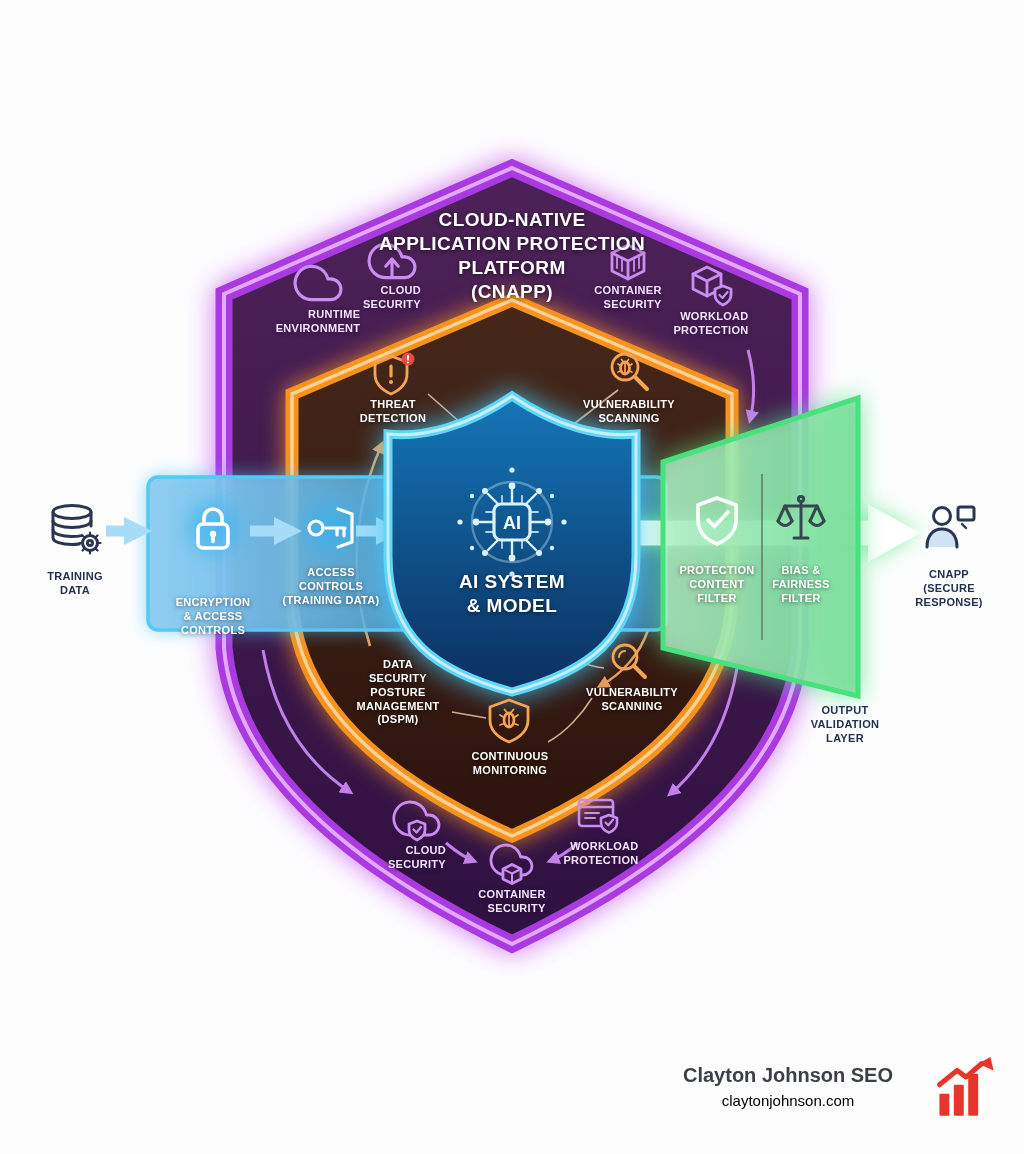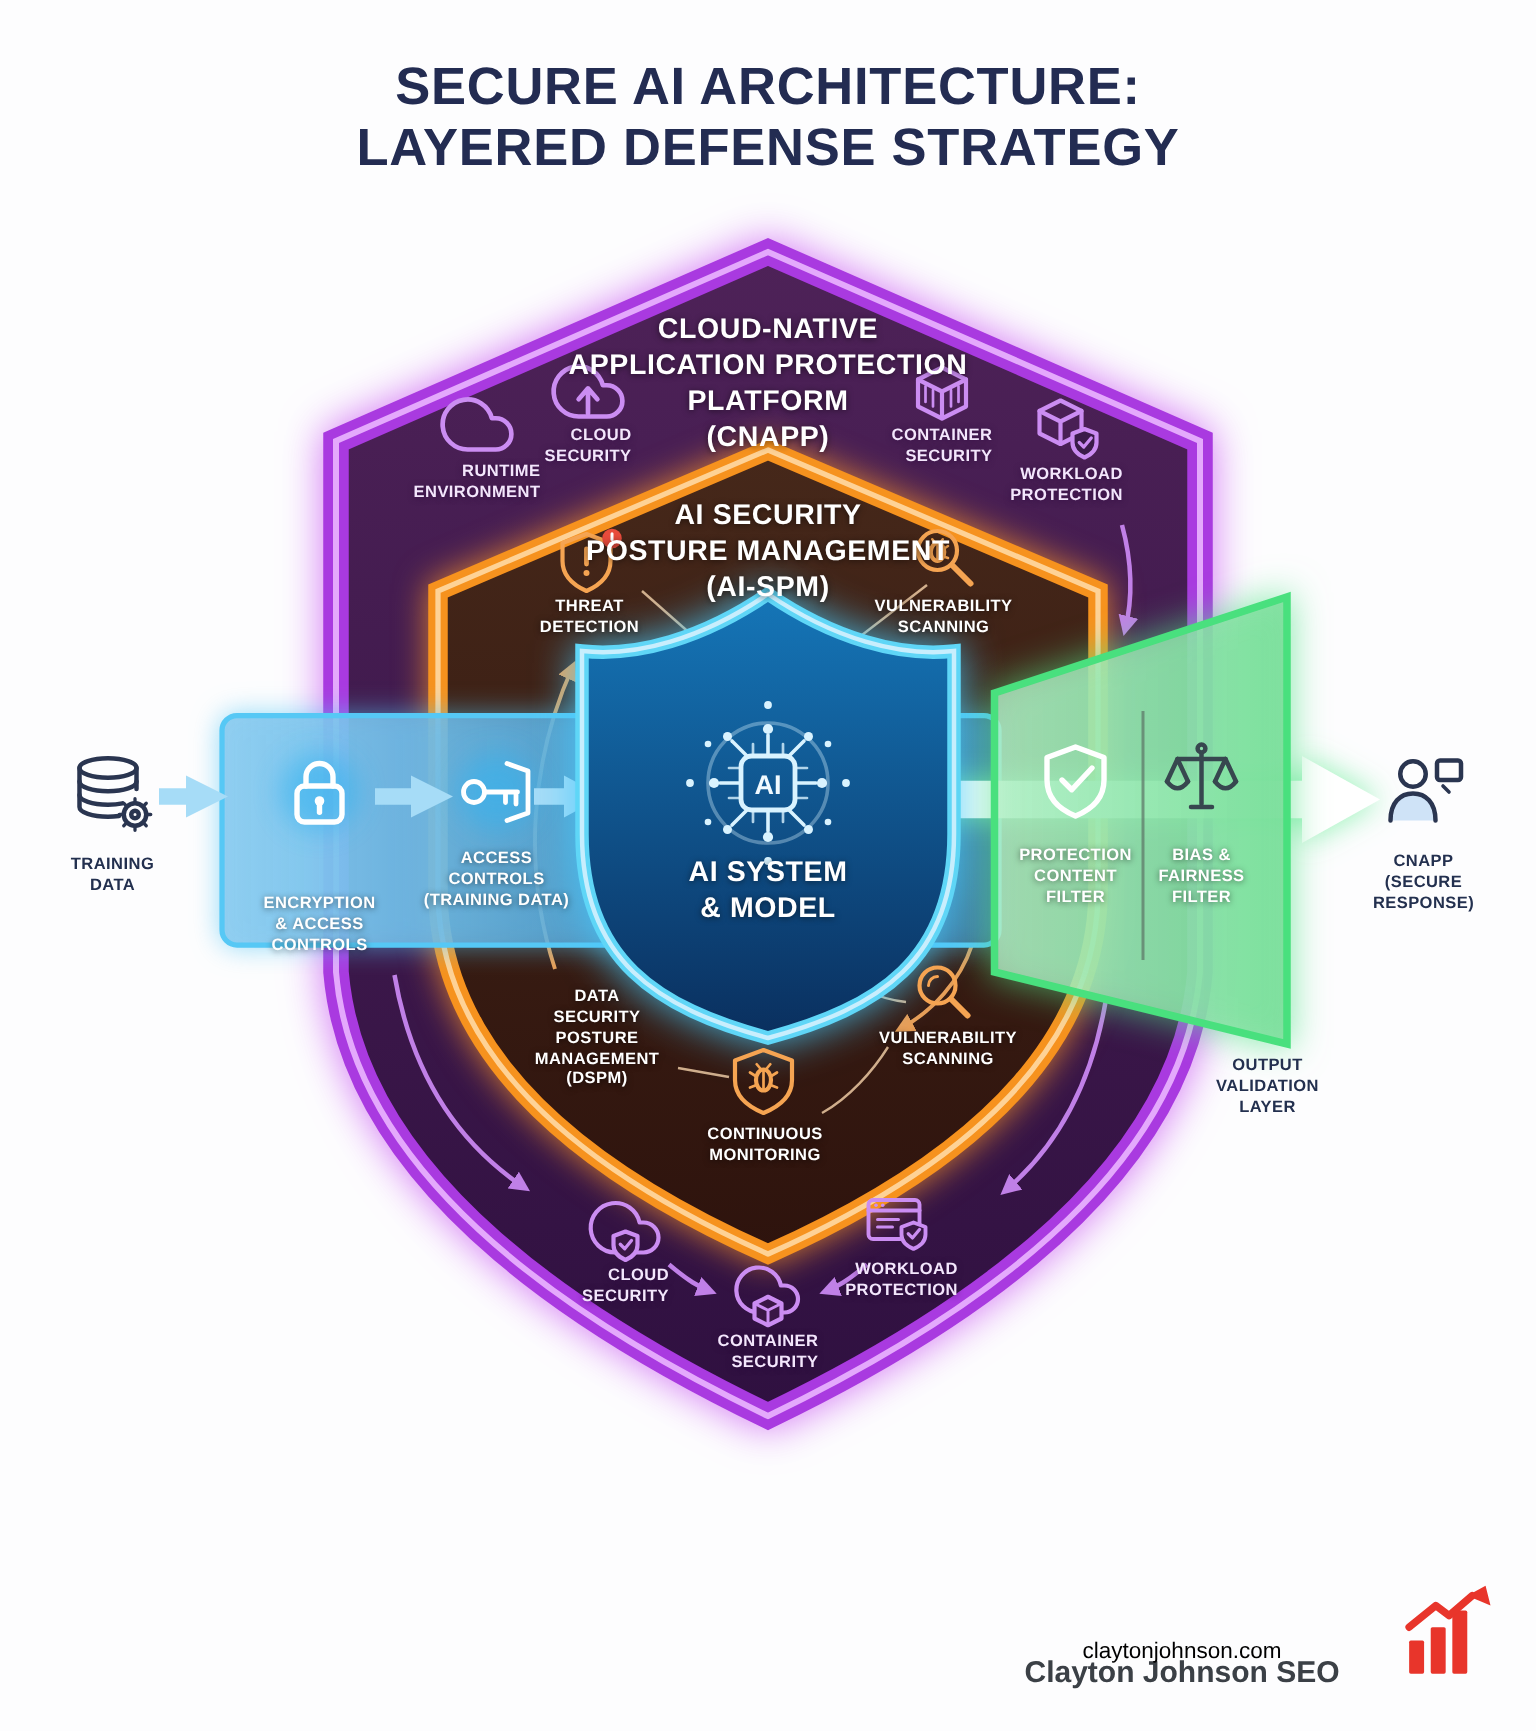--- a/index.html
+++ b/index.html
@@ -16,21 +16,21 @@
     font-weight:700; font-size:11px; line-height:1.26; letter-spacing:.3px;
     white-space:pre-line;
   }
   .lw { color:#ffffff; text-shadow:0 1px 4px rgba(0,0,0,.55); }
   .lpu { color:#f3e6fc; text-shadow:0 1px 4px rgba(40,0,60,.6);text-align:right; }
   .ld { color:#23304f; }
   .t13 { font-size:19px; letter-spacing:.4px; }
   .icon { position:absolute; transform:translate(-50%,-50%); }
   .footer-brand {
     position:absolute; left:788px; top:1064px; transform:translateX(-50%);
-    font-size:20px; font-weight:700; color:#3b4046;margin-top:40px;
+    font-size:20px; font-weight:700; color:#3b4046;
   }
   .footer-site {
     position:absolute; left:788px; top:1092px; transform:translateX(-50%);
     font-size:15px; color:#000000;
   }
 </style>
 </head>
 <body>
 
 <div class="canvas">
@@ -122,22 +122,20 @@
       <path d="M512 396 C556 426 600 438 636 434 L636 556 C636 640 586 672 512 692 C438 672 388 640 388 556 L388 434 C424 438 468 426 512 396 Z" fill="url(#gB)" stroke="#5fd6f7" stroke-width="9" style="filter:drop-shadow(0 0 14px rgba(70,205,255,.85))"></path>
       <path d="M512 396 C556 426 600 438 636 434 L636 556 C636 640 586 672 512 692 C438 672 388 640 388 556 L388 434 C424 438 468 426 512 396 Z" fill="none" stroke="#cdeffd" stroke-width="3" opacity=".95"></path>
     </g>
 
     <g>
       <polygon points="663,462 858,398 858,696 663,648" fill="url(#gG)" stroke="#49e07e" stroke-width="5" style="filter:drop-shadow(0 0 12px rgba(84,226,136,.8))"></polygon>
       <line x1="762" y1="474" x2="762" y2="640" stroke="#5f7a6a" stroke-width="2" opacity=".75"></line>
     </g>
   </svg>
 
-  <div class="title">SECURE AI ARCHITECTURE:
-LAYERED DEFENSE STRATEGY</div>
 
   <svg class="icon" style="left:75px;top:530px" width="60" height="60" viewBox="0 0 60 60">
     <g fill="none" stroke="#2a3550" stroke-width="3" stroke-linecap="round">
       <ellipse cx="27" cy="12" rx="19" ry="6.5"></ellipse>
       <path d="M8 12 v26 c0 3.6 8.5 6.5 19 6.5 2.5 0 5 -.2 7.3 -.5"></path>
       <path d="M46 12 v14"></path>
       <path d="M8 21 c0 3.6 8.5 6.5 19 6.5 s19 -2.9 19 -6.5"></path>
       <path d="M8 30 c0 3.6 8.5 6.5 19 6.5 3.5 0 6.8 -.3 9.6 -.9"></path>
       <circle cx="45" cy="43" r="7.5"></circle>
       <circle cx="45" cy="43" r="2.5"></circle>
@@ -322,23 +320,20 @@
 (CNAPP)</div>
   <div class="label lpu" style="left:318px;top:308px">RUNTIME
 ENVIRONMENT</div>
   <div class="label lpu" style="left:392px;top:284px">CLOUD
 SECURITY</div>
   <div class="label lpu" style="left:628px;top:284px">CONTAINER
 SECURITY</div>
   <div class="label lpu" style="left:711px;top:310px">WORKLOAD
 PROTECTION</div>
 
-  <div class="label lw t13" style="left:512px;top:332px">AI SECURITY
-POSTURE MANAGEMENT
-(AI-SPM)</div>
   <div class="label lw" style="left:393px;top:398px">THREAT
 DETECTION</div>
   <div class="label lw" style="left:629px;top:398px">VULNERABILITY
 SCANNING</div>
 
   <div class="label lw t13" style="left:512px;top:570px">AI SYSTEM
 &amp; MODEL</div>
 
   <div class="label lw" style="left:398px;top:658px">DATA
 SECURITY

